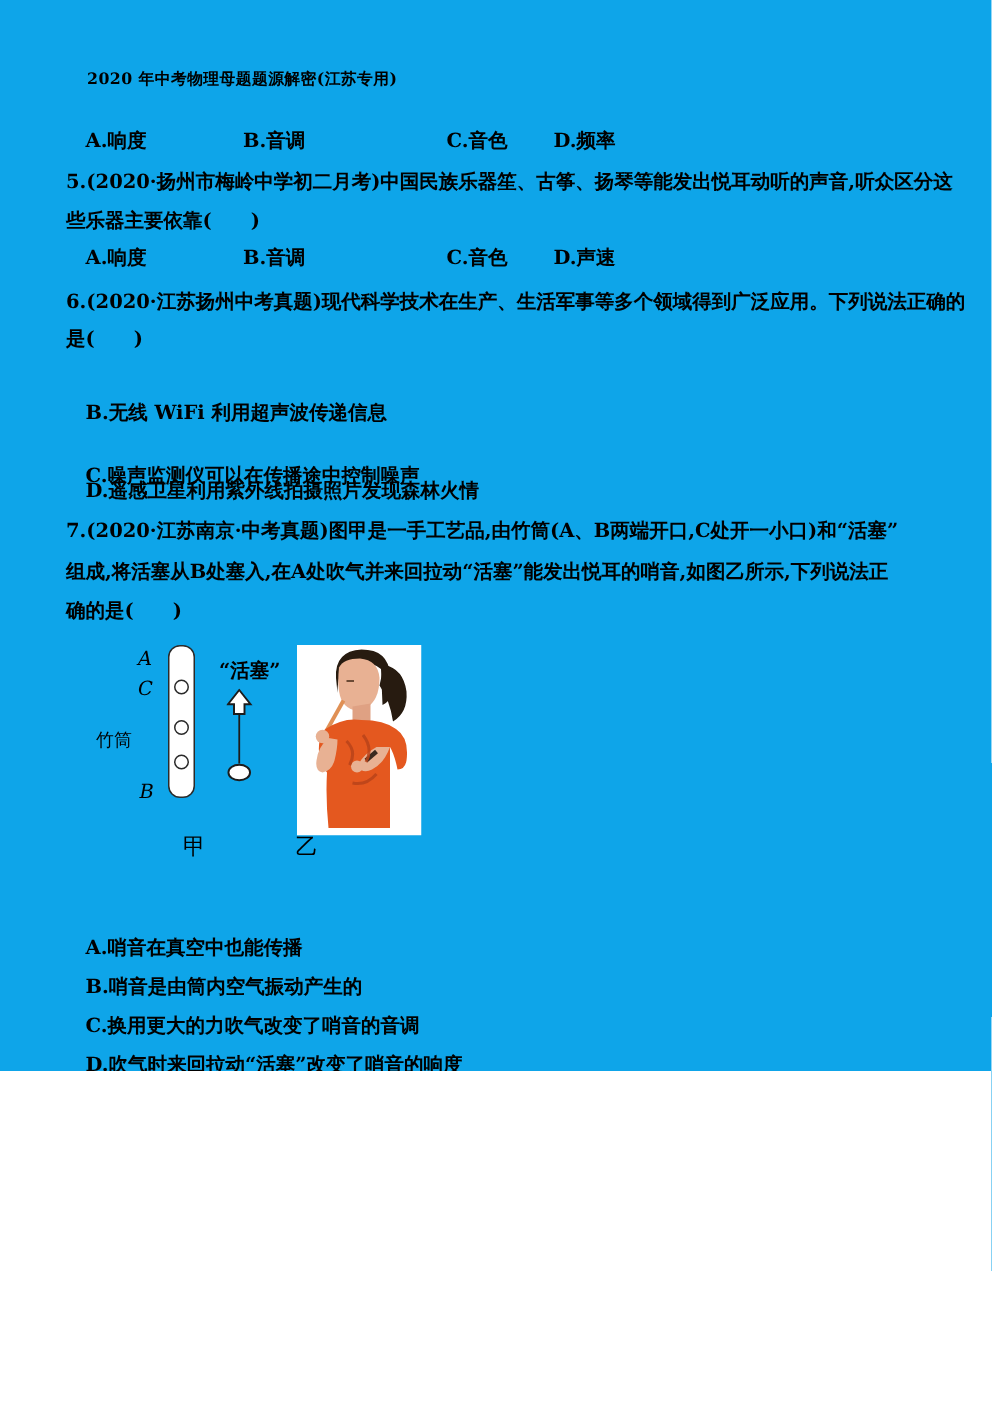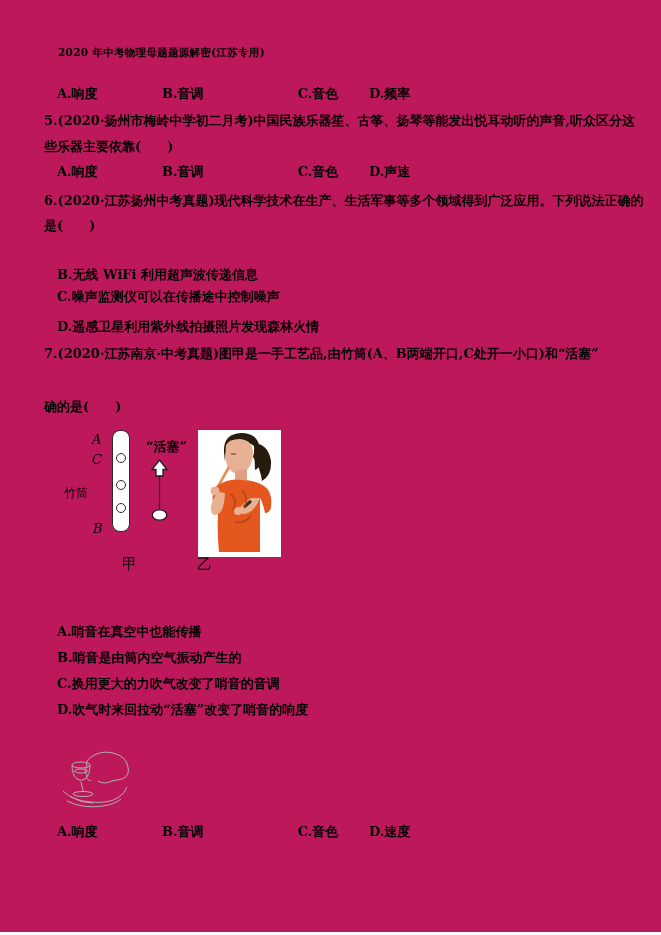--- a/index.html
+++ b/index.html
@@ -1,16 +1,16 @@
 <!DOCTYPE html>
 <html><head>
 <meta charset="utf-8">
 <style>
   html,body{margin:0;padding:0;background:#ffffff;}
-  .page{position:relative;width:661px;height:932px;background:#be185d;overflow:hidden;
+  .page{position:relative;width:661px;height:714px;background:#0ea5e9;overflow:hidden;
         font-family:"DejaVu Serif","Liberation Serif",serif;color:#000;}
   .hdr{position:absolute;left:58px;top:46px;font-size:10.5px;font-weight:bold;
        letter-spacing:.3px;white-space:pre;}
   .line{position:absolute;left:44px;font-size:13px;font-weight:bold;white-space:pre;}
   .optline{position:absolute;left:57px;font-size:13px;font-weight:bold;white-space:pre;}
   .optrow{position:absolute;left:57px;display:flex;font-size:13px;font-weight:bold;}
   .optrow span{white-space:pre;display:block;}
   .c1{width:105px;} .c2{width:105px;} .c3{width:102px;text-align:center;}
   .figlabel{position:absolute;font-size:13px;font-style:italic;
             font-family:"DejaVu Serif",serif;}
@@ -43,24 +43,25 @@
   <div class="optrow" style="top:163px">
     <span class="c1">A.响度</span>
     <span class="c2">B.音调</span>
     <span class="c3">C.音色</span>
     <span>D.声速</span>
   </div>
 
   <div class="line" style="top:192px">6.(2020·江苏扬州中考真题)现代科学技术在生产、生活军事等多个领域得到广泛应用。下列说法正确的</div>
   <div class="line" style="top:217px">是(　　)</div>
   <div class="optline" style="top:266px">B.无线 WiFi 利用超声波传递信息</div>
-  <div class="optline" style="top:288px">C.噪声监测仪可以在传播途中控制噪声</div>
+  <div class="optline" style="top:308px">C.噪声监测仪可以在传播途中控制噪声</div>
   <div class="optline" style="top:318px">D.遥感卫星利用紫外线拍摄照片发现森林火情</div>
 
   <div class="line" style="top:345px">7.(2020·江苏南京·中考真题)图甲是一手工艺品,由竹筒(A、B两端开口,C处开一小口)和“活塞”</div>
+  <div class="line" style="top:372px">组成,将活塞从B处塞入,在A处吹气并来回拉动“活塞”能发出悦耳的哨音,如图乙所示,下列说法正</div>
   <div class="line" style="top:398px">确的是(　　)</div>
 
   <div>
     <span class="figlabel" style="left:92px;top:432px">A</span>
     <span class="figlabel" style="left:92px;top:452px">C</span>
     <span class="cnlabel" style="left:64px;top:485px">竹筒</span>
     <span class="figlabel" style="left:93px;top:521px">B</span>
 
     <div class="tube"></div>
     <div class="hole" style="top:453px"></div>

